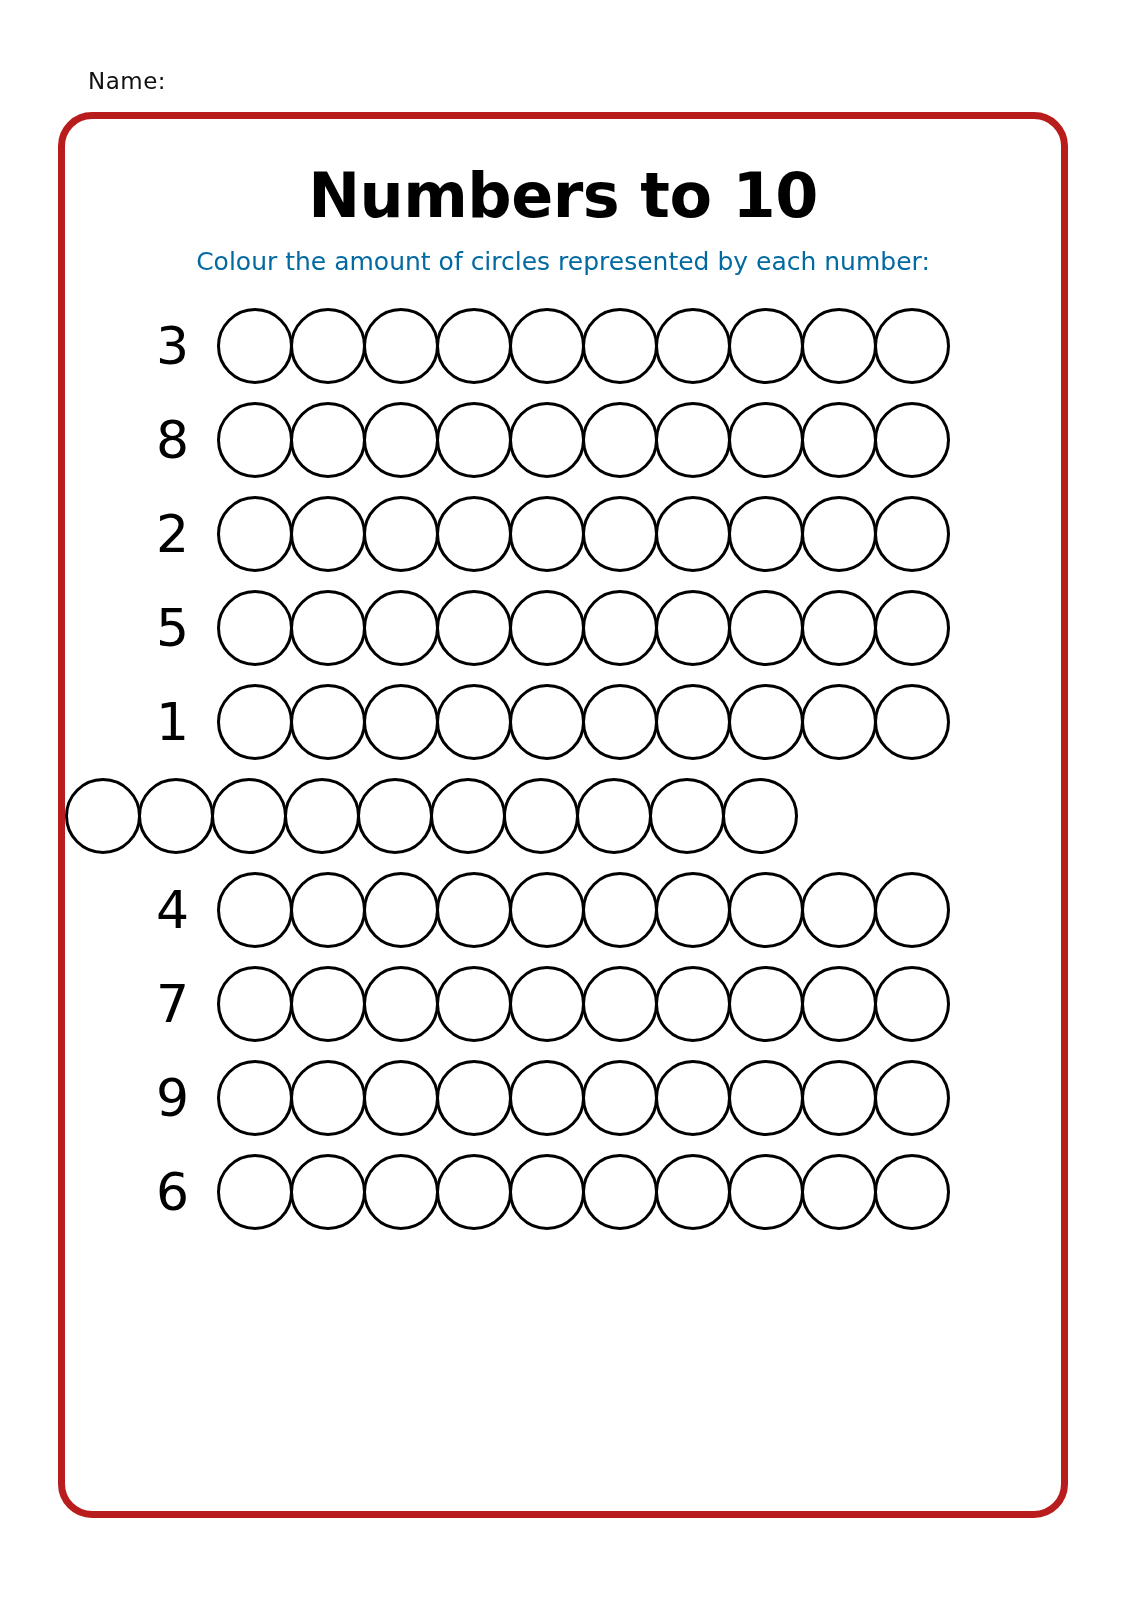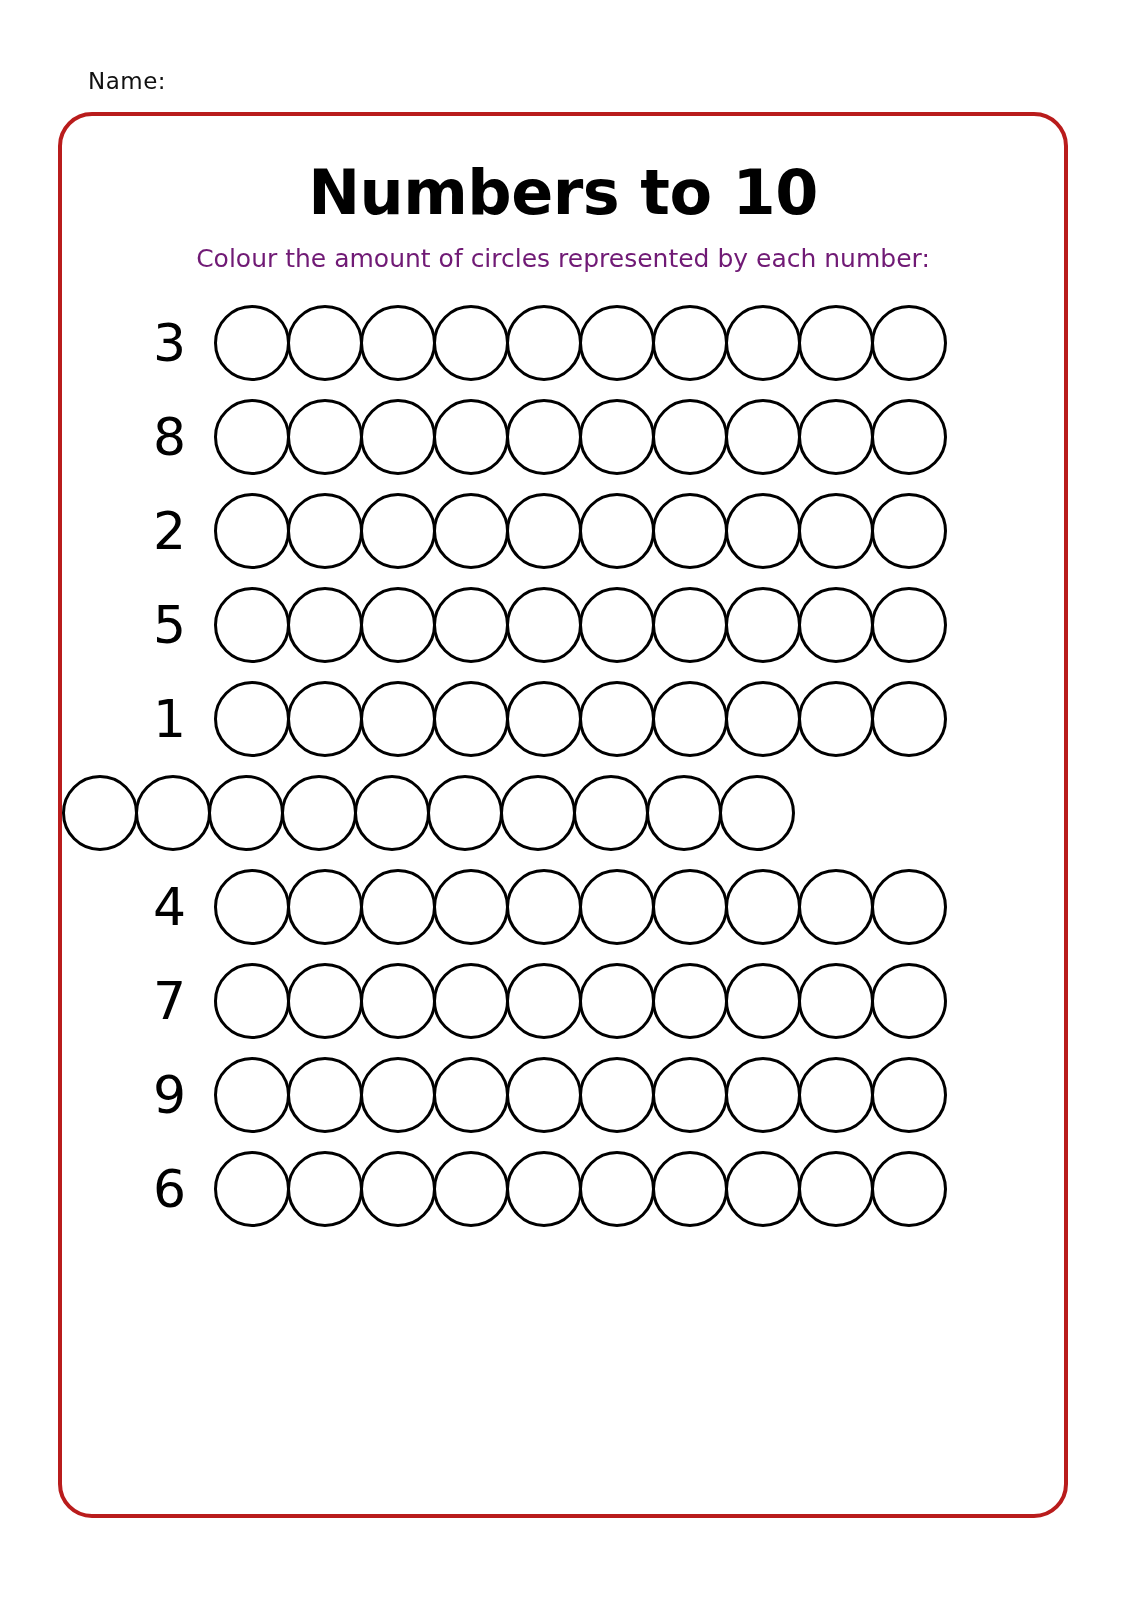--- a/index.html
+++ b/index.html
@@ -31,21 +31,21 @@
     letter-spacing: 0.5px;
     color: #111111;
   }
 
   .sheet-frame {
     position: absolute;
     left: 58px;
     top: 112px;
     width: 1010px;
     height: 1406px;
-    border: 4px solid #b91c1c;
+    border: 7px solid #b91c1c;
     border-radius: 34px;
     box-sizing: border-box;
   }
 
   .title {
     position: absolute;
     left: 0;
     right: 0;
     top: 40px;
     text-align: center;
@@ -58,21 +58,21 @@
 
   .subtitle {
     position: absolute;
     left: 0;
     right: 0;
     top: 128px;
     text-align: center;
     font-family: "DejaVu Sans", sans-serif;
     font-size: 25px;
     font-weight: normal;
-    color: #701a75;
+    color: #0369a1;
   }
 
   .rows {
     position: absolute;
     left: 0;
     right: 0;
     top: 180px;
   }
 
   .row {

